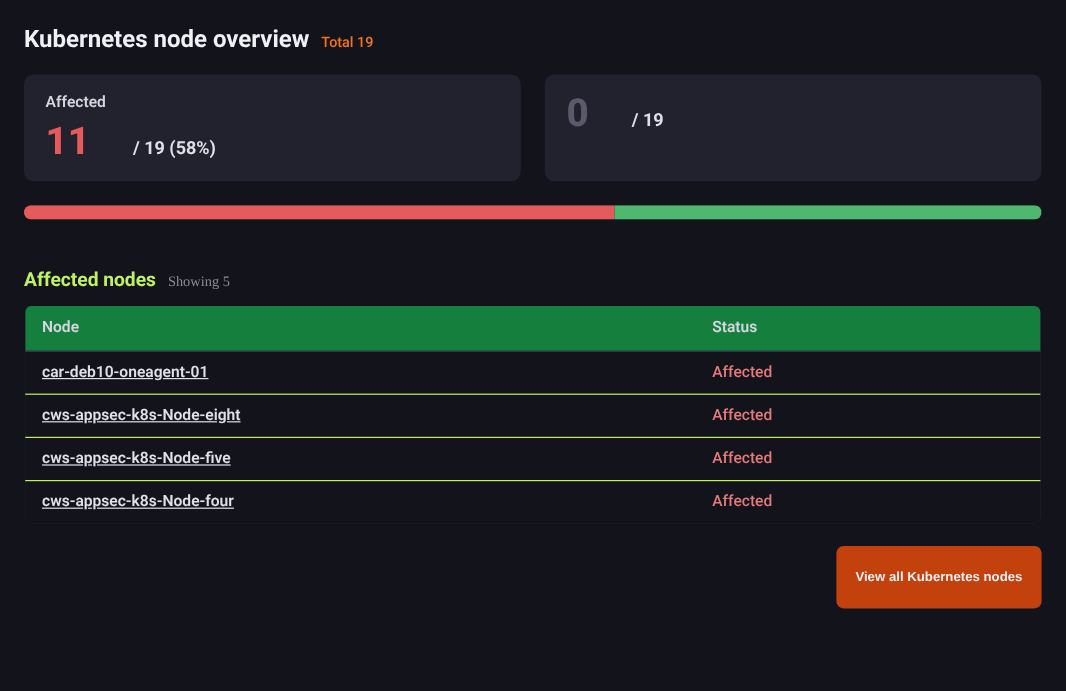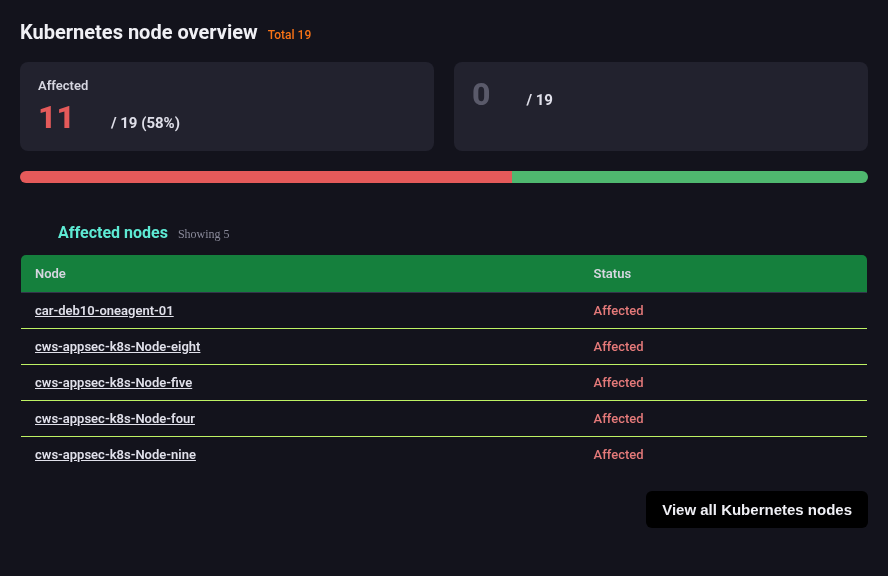--- a/index.html
+++ b/index.html
@@ -75,22 +75,21 @@
   .bar-resolved { background: #4fb86f; height: 100%; }
   .section-head {
     display: flex;
     align-items: baseline;
     gap: 10px;
     margin-bottom: 12px;
   }
   .section-title {
     font-size: 16px;
     font-weight: 700;
-    color: #5eead4;
-    margin-left: 38px;
+    color: #bef264;
   }
   .section-sub {
     font-size: 12px;
     color: #8a8a9a;
     font-weight: 500;
     font-family: Liberation Serif, serif;
   }
   table {
     width: 100%;
     border-collapse: collapse;
@@ -127,26 +126,26 @@
     font-weight: 500;
   }
   .col-node { width: 66%; }
   .col-status { width: 34%; }
   .footer {
     display: flex;
     justify-content: flex-end;
     margin-top: 18px;
   }
   .view-btn {
-    background: #000000;
+    background: #c2410c;
     color: #f0f0f5;
     border: none;
     border-radius: 6px;
-    padding: 10px 16px;
-    font-size: 15px;
+    padding: 20px 16px;
+    font-size: 11px;
     font-weight: 700;
     cursor: pointer;
   }
 </style>
 </head>
 <body>
 
 <div class="header">
   <h1 class="title">Kubernetes node overview</h1>
   <span class="subtitle">Total 19</span>
@@ -195,22 +194,18 @@
         <td class="status-affected">Affected</td>
       </tr>
       <tr>
         <td><span class="node-link">cws-appsec-k8s-Node-five</span></td>
         <td class="status-affected">Affected</td>
       </tr>
       <tr>
         <td><span class="node-link">cws-appsec-k8s-Node-four</span></td>
         <td class="status-affected">Affected</td>
       </tr>
-      <tr>
-        <td><span class="node-link">cws-appsec-k8s-Node-nine</span></td>
-        <td class="status-affected">Affected</td>
-      </tr>
     </tbody>
 </table>
 
 <div class="footer">
   <button class="view-btn">View all Kubernetes nodes</button>
 </div>
 
 </body></html>

